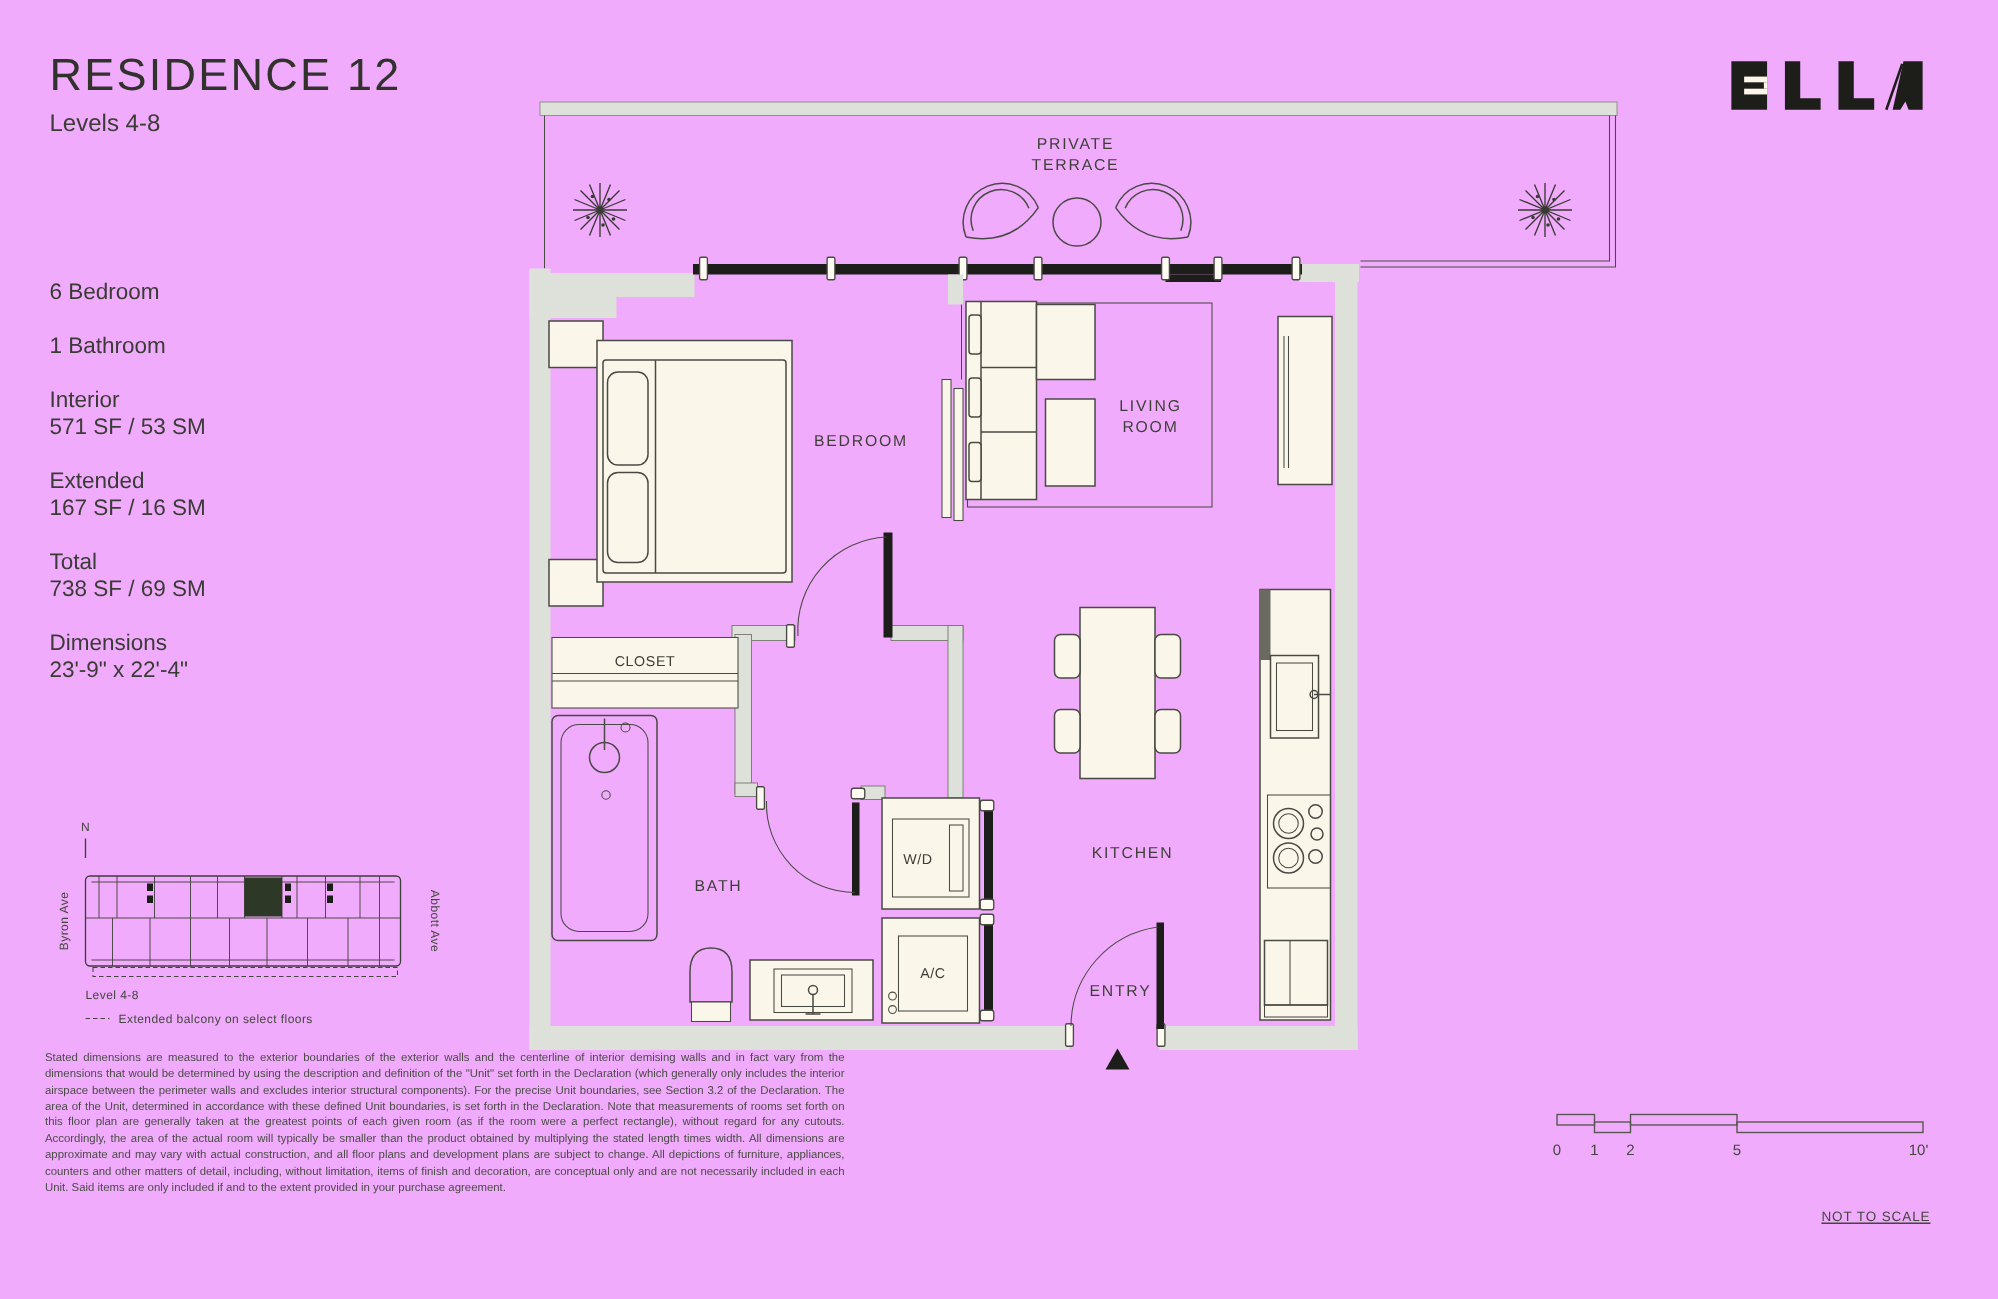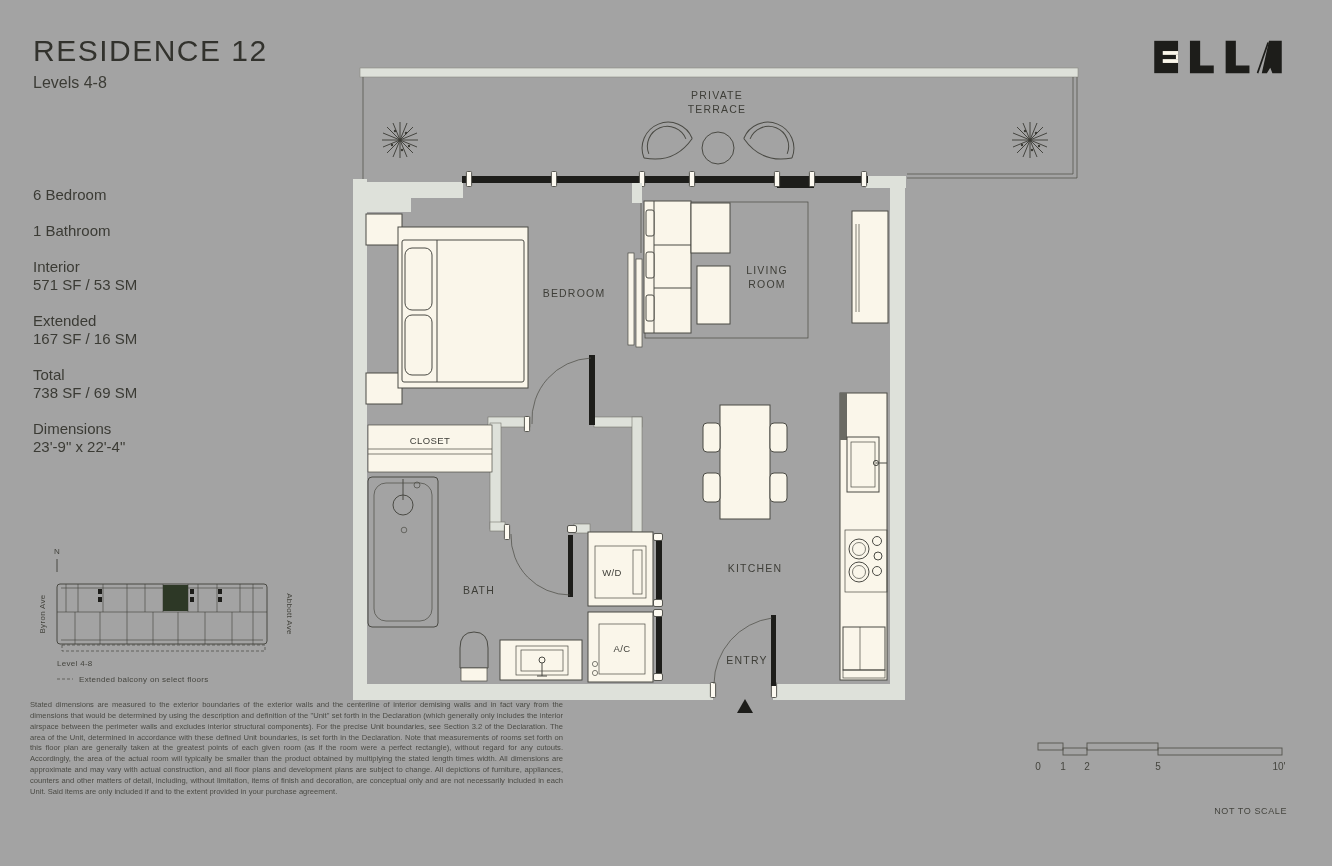--- a/index.html
+++ b/index.html
@@ -1,16 +1,16 @@
 <!DOCTYPE html>
 <html><head>
 <meta charset="utf-8">
 <style>
   html,body{margin:0;padding:0;background:#e8e8e8;}
-  .sheet{position:relative;width:1332px;height:866px;background:#a3a3a3;overflow:hidden;
+  .sheet{position:relative;width:1332px;height:866px;background:#f0abfc;overflow:hidden;
          font-family:"Liberation Sans",sans-serif;color:#3c3c36;}
   
   .sidebar{position:absolute;left:33px;top:34px;width:300px;}
   .title{font-size:30px;font-weight:400;letter-spacing:1.5px;color:#32322d;margin:0;}
   .levels{font-size:16px;margin-top:6px;color:#3c3c36;}
   .fact{position:absolute;left:33px;font-size:15px;line-height:18px;color:#3b3b35;}
   .f1{top:186px}.f2{top:222px}.f3{top:258px}.f4{top:312px}.f5{top:366px}.f6{top:420px}
   
   .logo{position:absolute;left:1147px;top:40px;width:142px;height:34px;}
   .logo .glyph{fill:#1d1d1a;}
@@ -36,21 +36,21 @@
   .ktxt{font-family:"Liberation Sans",sans-serif;font-size:8px;fill:#45453f;letter-spacing:.3px;}
   .kdash{fill:none;stroke:#45453f;stroke-width:.7;stroke-dasharray:3 2;}
   
   .scalebar{position:absolute;left:1030px;top:738px;width:260px;height:40px;}
   .sln{fill:none;stroke:#55544e;stroke-width:.9;}
   .stxt{font-family:"Liberation Sans",sans-serif;font-size:10px;fill:#45453f;text-anchor:middle;}
   
   .disclaimer{position:absolute;left:30px;top:700px;width:533px;font-size:7.6px;
               line-height:1.43;text-align:justify;color:#4b4b45;}
   .nts{position:absolute;left:1150px;top:806px;width:137px;text-align:right;font-size:9px;
-       letter-spacing:.6px;color:#45453f;}
+       letter-spacing:.6px;color:#45453f;text-decoration:underline;}
 </style>
 </head>
 <body>
 
 <div class="sheet">
 
   <div class="sidebar">
     <h1 class="title">RESIDENCE 12</h1>
     <div class="levels">Levels 4-8</div>
   </div>

